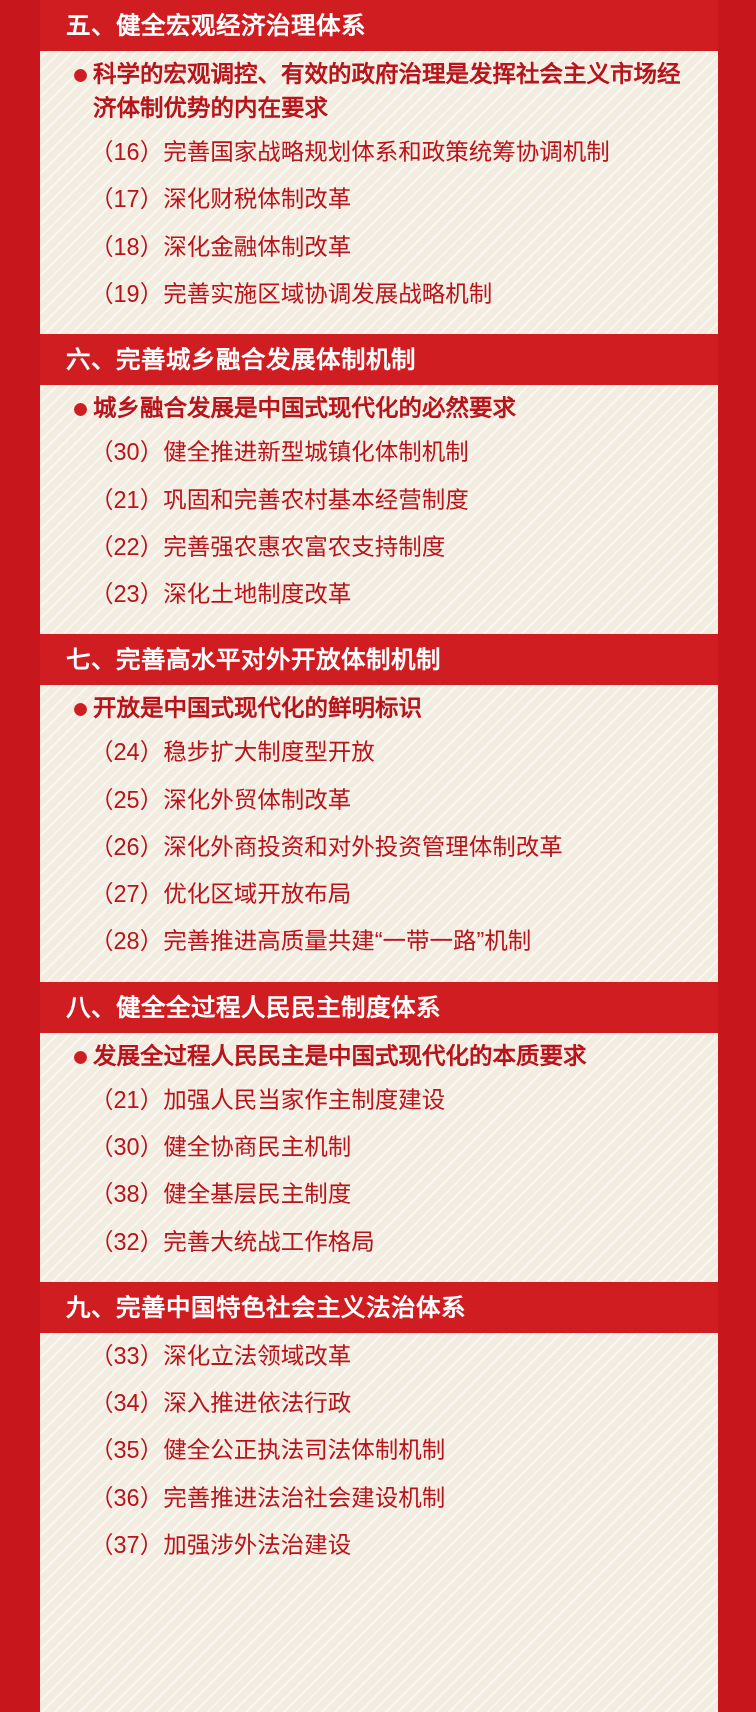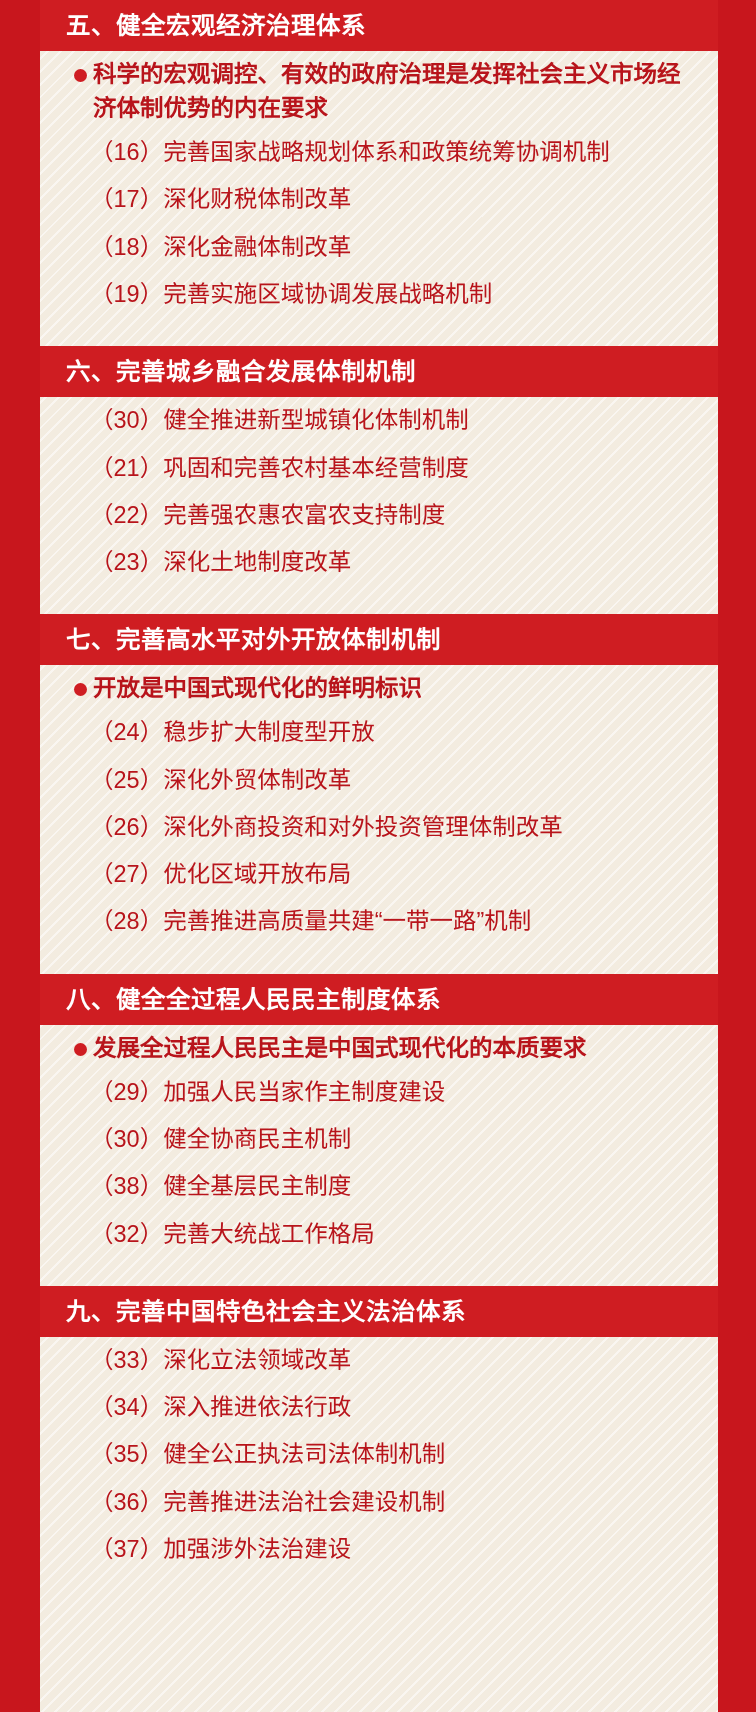--- a/index.html
+++ b/index.html
@@ -75,21 +75,21 @@
   .item {
     color: #b8141b;
     font-size: 23.5px;
     line-height: 1.5;
     font-weight: normal;
     margin: 0 0 12px 0;
     padding-left: 16px;
     text-indent: 0;
   }
   .section + .section {
-    margin-top: 16px;
+    margin-top: 4px;
   }
 </style>
 </head>
 <body>
 
 <div id="poster">
   <div class="panel">
 
     <div class="section">
       <div class="section-header">五、健全宏观经济治理体系</div>
@@ -101,20 +101,24 @@
         <div class="item">（16）完善国家战略规划体系和政策统筹协调机制</div>
         <div class="item">（17）深化财税体制改革</div>
         <div class="item">（18）深化金融体制改革</div>
         <div class="item">（19）完善实施区域协调发展战略机制</div>
       </div>
     </div>
 
     <div class="section">
       <div class="section-header">六、完善城乡融合发展体制机制</div>
       <div class="section-body">
+        <div class="lead">
+          <span class="dot"></span>
+          <span class="lead-text">城乡融合发展是中国式现代化的必然要求</span>
+        </div>
         <div class="item">（30）健全推进新型城镇化体制机制</div>
         <div class="item">（21）巩固和完善农村基本经营制度</div>
         <div class="item">（22）完善强农惠农富农支持制度</div>
         <div class="item">（23）深化土地制度改革</div>
       </div>
     </div>
 
     <div class="section">
       <div class="section-header">七、完善高水平对外开放体制机制</div>
       <div class="section-body">
@@ -130,21 +134,21 @@
       </div>
     </div>
 
     <div class="section">
       <div class="section-header">八、健全全过程人民民主制度体系</div>
       <div class="section-body">
         <div class="lead">
           <span class="dot"></span>
           <span class="lead-text">发展全过程人民民主是中国式现代化的本质要求</span>
         </div>
-        <div class="item">（29）加强人民当家作主制度建设</div>
+        <div class="item">（21）加强人民当家作主制度建设</div>
         <div class="item">（30）健全协商民主机制</div>
         <div class="item">（38）健全基层民主制度</div>
         <div class="item">（32）完善大统战工作格局</div>
       </div>
     </div>
 
     <div class="section">
       <div class="section-header">九、完善中国特色社会主义法治体系</div>
       <div class="section-body">
         <div class="item">（33）深化立法领域改革</div>

